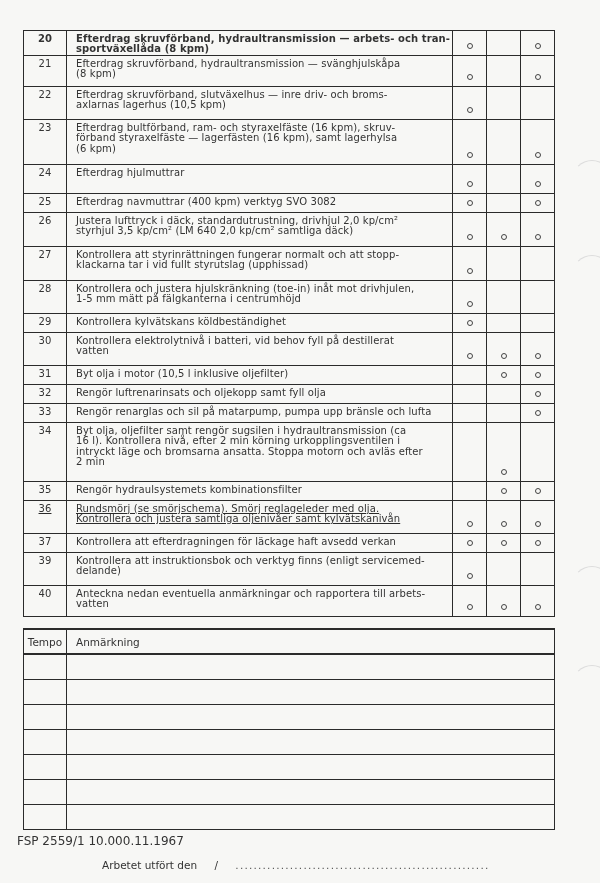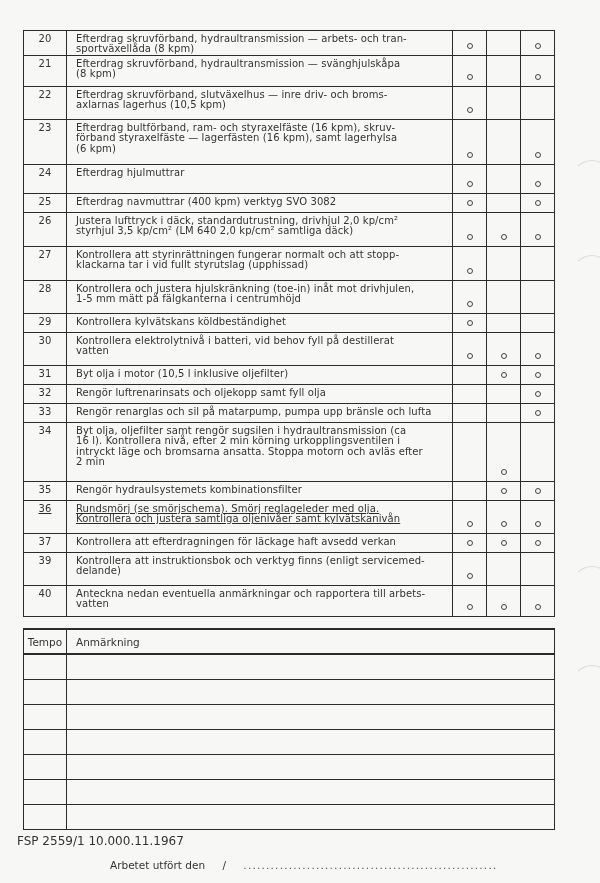--- a/index.html
+++ b/index.html
@@ -28,35 +28,35 @@
     position: absolute; left: 23px; top: 628px;
     width: 532px; border-collapse: collapse; table-layout: fixed;
   }
   table.notes td { border: 1.3px solid #2b2b2b; padding: 0; font-size: 10.5px; color: #333; }
   table.notes td.tempo { width: 42px; text-align: center; }
   table.notes td.anm { padding-left: 9px; }
   table.notes tr.head td { height: 23px; border-top-width: 2.6px; border-bottom-width: 2.2px; }
   table.notes tr.blank td { height: 24px; }
 
   .footer-code { position: absolute; left: 17px; top: 834px; font-size: 12px; color: #333; }
-  .signline { position: absolute; left: 102px; top: 859px; font-size: 10.5px; color: #333; white-space: nowrap; margin-left: 8px; }
+  .signline { position: absolute; left: 102px; top: 859px; font-size: 10.5px; color: #333; white-space: nowrap; }
   .signline .slash { margin-left: 14px; }
   .signline .dots { margin-left: 14px; letter-spacing: 1.2px; color: #555; }
 </style>
 </head>
 <body>
 
 <div class="punch" style="top:160px;"></div>
 <div class="punch" style="top:255px;"></div>
 <div class="punch" style="top:566px;"></div>
 <div class="punch" style="top:665px;"></div>
 
 <table class="checklist">
   <tbody id="checklist-body">
-      <tr style="height: 16px;">
+      <tr style="height: 16px; font-weight: bold;">
         <td class="num">20</td>
         <td class="txt">
           <div>Efterdrag skruvförband, hydraultransmission — arbets- och tran-</div>
           <div>sportväxellåda (8 kpm)</div>
         </td>
         <td class="mark"><span class="o"></span></td>
         <td class="mark"></td>
         <td class="mark"><span class="o"></span></td>
       </tr>
       <tr style="height: 31px;">

